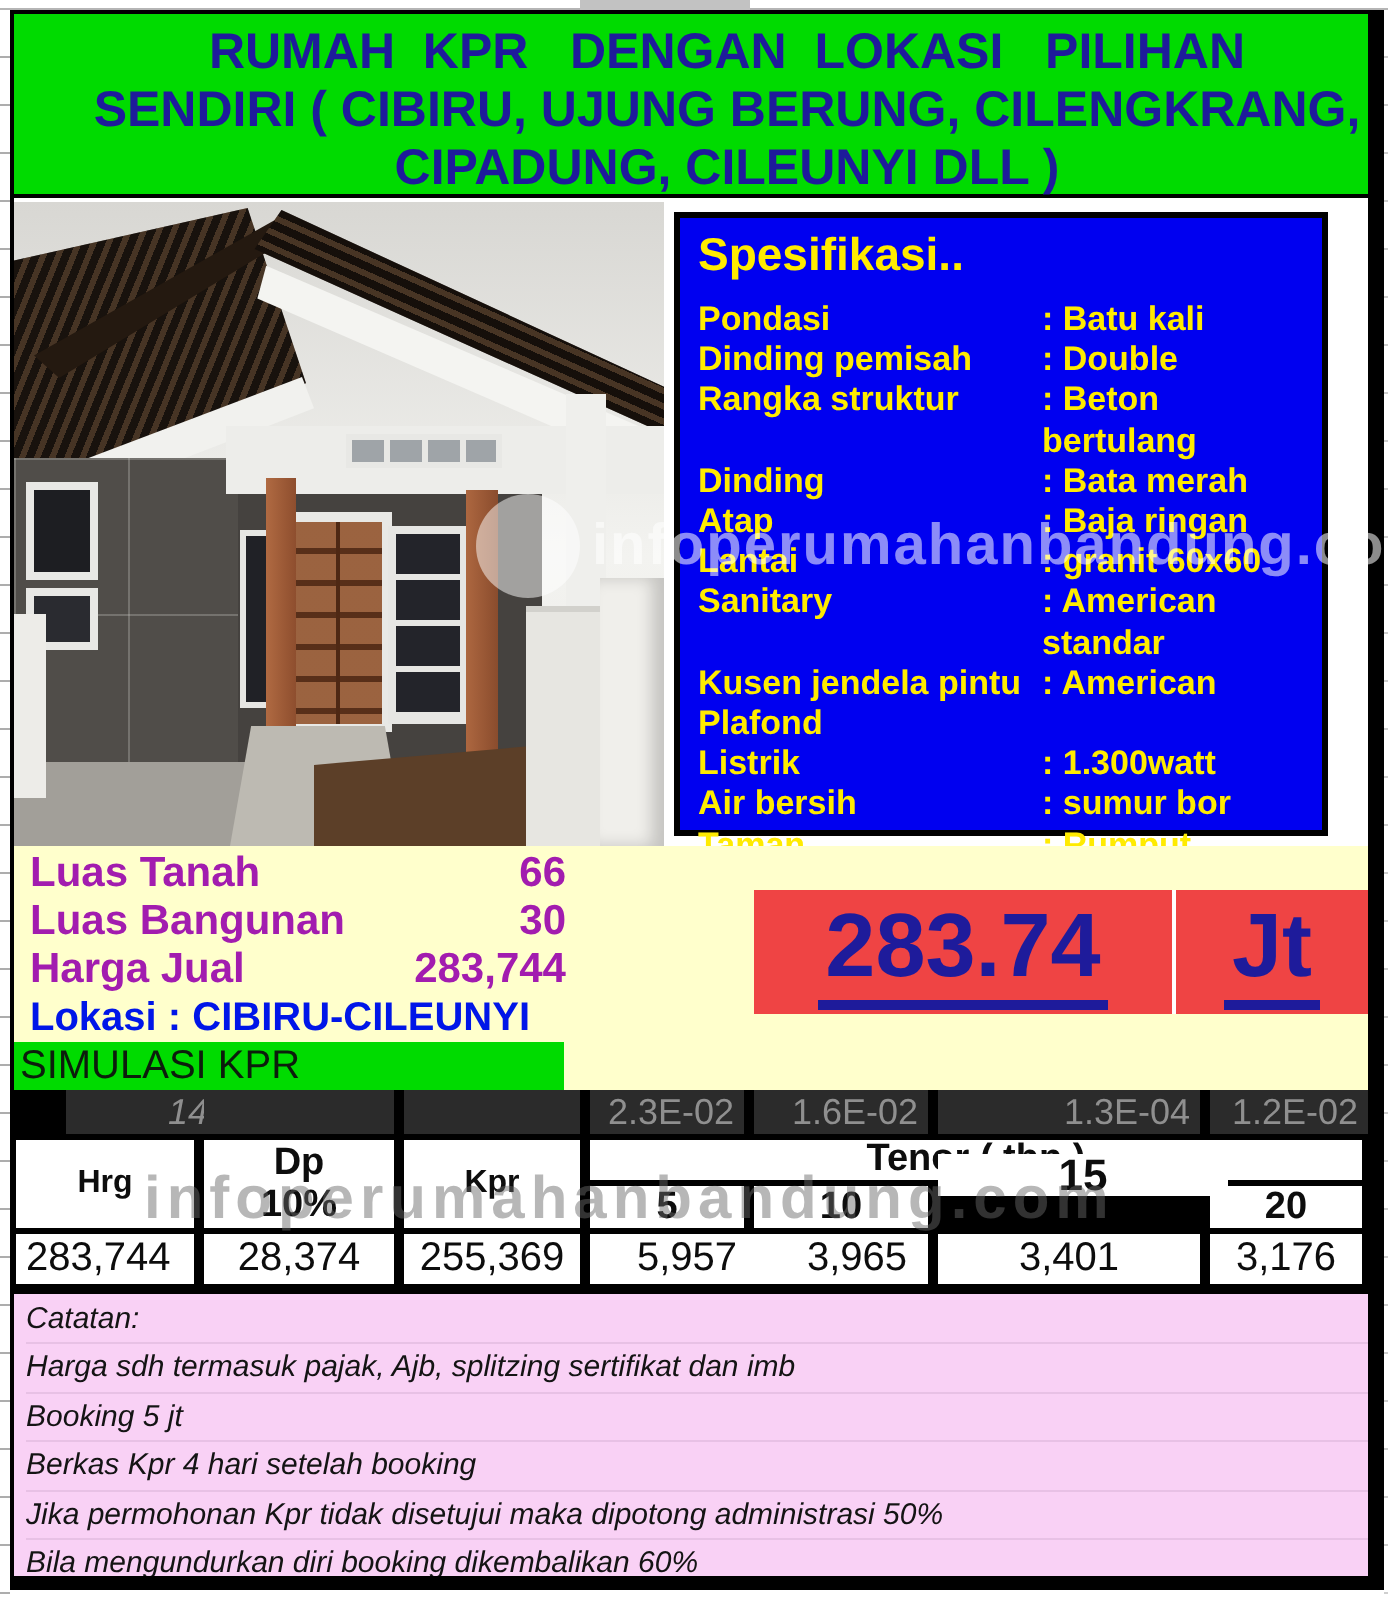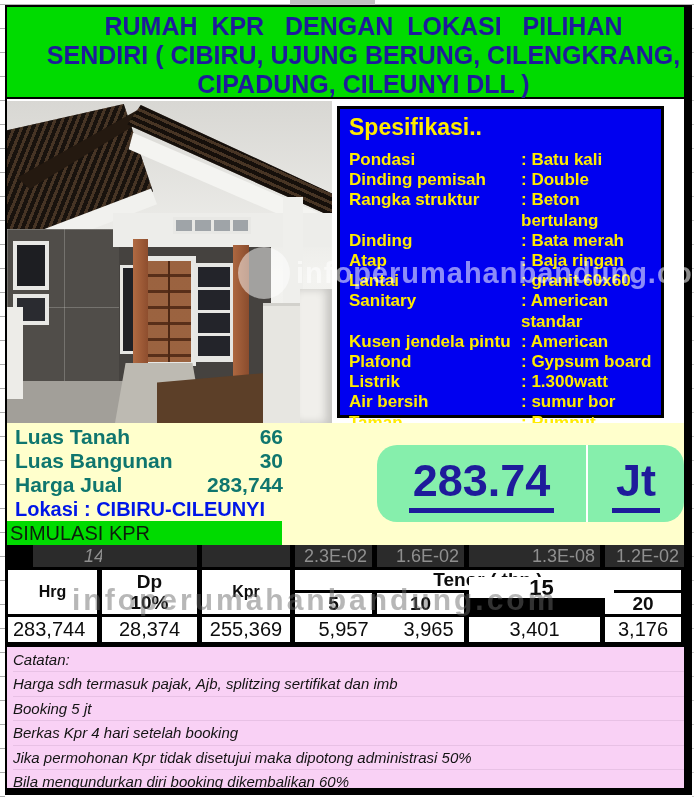--- a/index.html
+++ b/index.html
@@ -75,26 +75,26 @@
   .right-white { left:332px; top:101px; width:352px; height:322px; background:#fff; }
   .spec-box { left:337px; top:106px; width:327px; height:312px; background:#0000f0;
     border:3px solid #000; padding:5px 9px 0 9px; color:#ffeb00; }
   .spec-title { font-size:23px; font-weight:bold; margin-bottom:9px; }
   .spec-row { display:flex; font-size:17px; font-weight:bold; line-height:20.2px; }
   .spec-label { width:172px; flex:none; }
 
   
   .cream { left:5px; top:423px; width:679px; height:122px; background:#ffffcc; }
   .info-row { position:absolute; left:10px; width:268px; display:flex; justify-content:space-between;
-    font-size:21px; font-weight:bold; color:#0f766e; line-height:24px; }
+    font-size:21px; font-weight:bold; color:#a21caf; line-height:24px; }
   .location { position:absolute; left:10px; top:75px; font-size:20px; font-weight:bold; color:#0016e8; }
   .simulasi { position:absolute; left:0; top:98px; width:277px; height:24px; background:#00db00;
     color:#0c1d0c; font-size:20px; line-height:24px; padding-left:5px; }
-  .price-box { position:absolute; left:372px; top:22px; width:307px; height:77px; background:#86efac;
-    display:flex; color:#1e1b9b; font-weight:bold; font-size:45px;border-radius:20px; }
+  .price-box { position:absolute; left:372px; top:22px; width:307px; height:62px; background:#ef4444;
+    display:flex; color:#1e1b9b; font-weight:bold; font-size:45px; }
   .price-amount { width:209px; display:flex; align-items:center; justify-content:center; }
   .price-divider { width:2px; background:#fff; height:100%; }
   .price-unit { flex:1; display:flex; align-items:center; justify-content:center; }
   .u { border-bottom:5px solid #1e1b9b; padding:0 4px 1px 4px; }
 
   
   .rate-row { left:5px; top:545px; width:679px; height:22px; background:#000; }
   .rate-cell { position:absolute; top:0; height:22px; background:#2b2b2b; color:#8f8f8f;
     font-size:18px; line-height:22px; text-align:right; padding-right:5px; }
   .rc1{left:0;width:92px;font-style:italic;margin-left:28px;} .rc2{left:97px;width:95px;} .rc3{left:197px;width:88px;}
@@ -206,21 +206,20 @@
     <div class="spec-row">
         <span class="spec-label">Sanitary</span>
         <span>: American standar</span>
       </div>
     <div class="spec-row">
         <span class="spec-label">Kusen jendela pintu</span>
         <span>: American</span>
       </div>
     <div class="spec-row">
         <span class="spec-label">Plafond</span>
-        <span>: Gypsum board</span>
       </div>
     <div class="spec-row">
         <span class="spec-label">Listrik</span>
         <span>: 1.300watt</span>
       </div>
     <div class="spec-row">
         <span class="spec-label">Air bersih</span>
         <span>: sumur bor</span>
       </div>
     <div class="spec-row">
@@ -258,21 +257,21 @@
         </div>
     </div>
   </div>
 
   <div class="abs rate-row">
     <div class="rate-cell rc1">14%</div>
     <div class="rate-cell rc2"></div>
     <div class="rate-cell rc3"></div>
     <div class="rate-cell rc4">2.3E-02</div>
     <div class="rate-cell rc5">1.6E-02</div>
-    <div class="rate-cell rc6">1.3E-08</div>
+    <div class="rate-cell rc6">1.3E-04</div>
     <div class="rate-cell rc7">1.2E-02</div>
   </div>
 
   <div class="abs sim-table">
     <div class="tc th t-hrg">Hrg</div>
     <div class="tc th t-dp">
       <span>Dp</span>
       <span>10%</span>
     </div>
     <div class="tc th t-kpr">Kpr</div>

